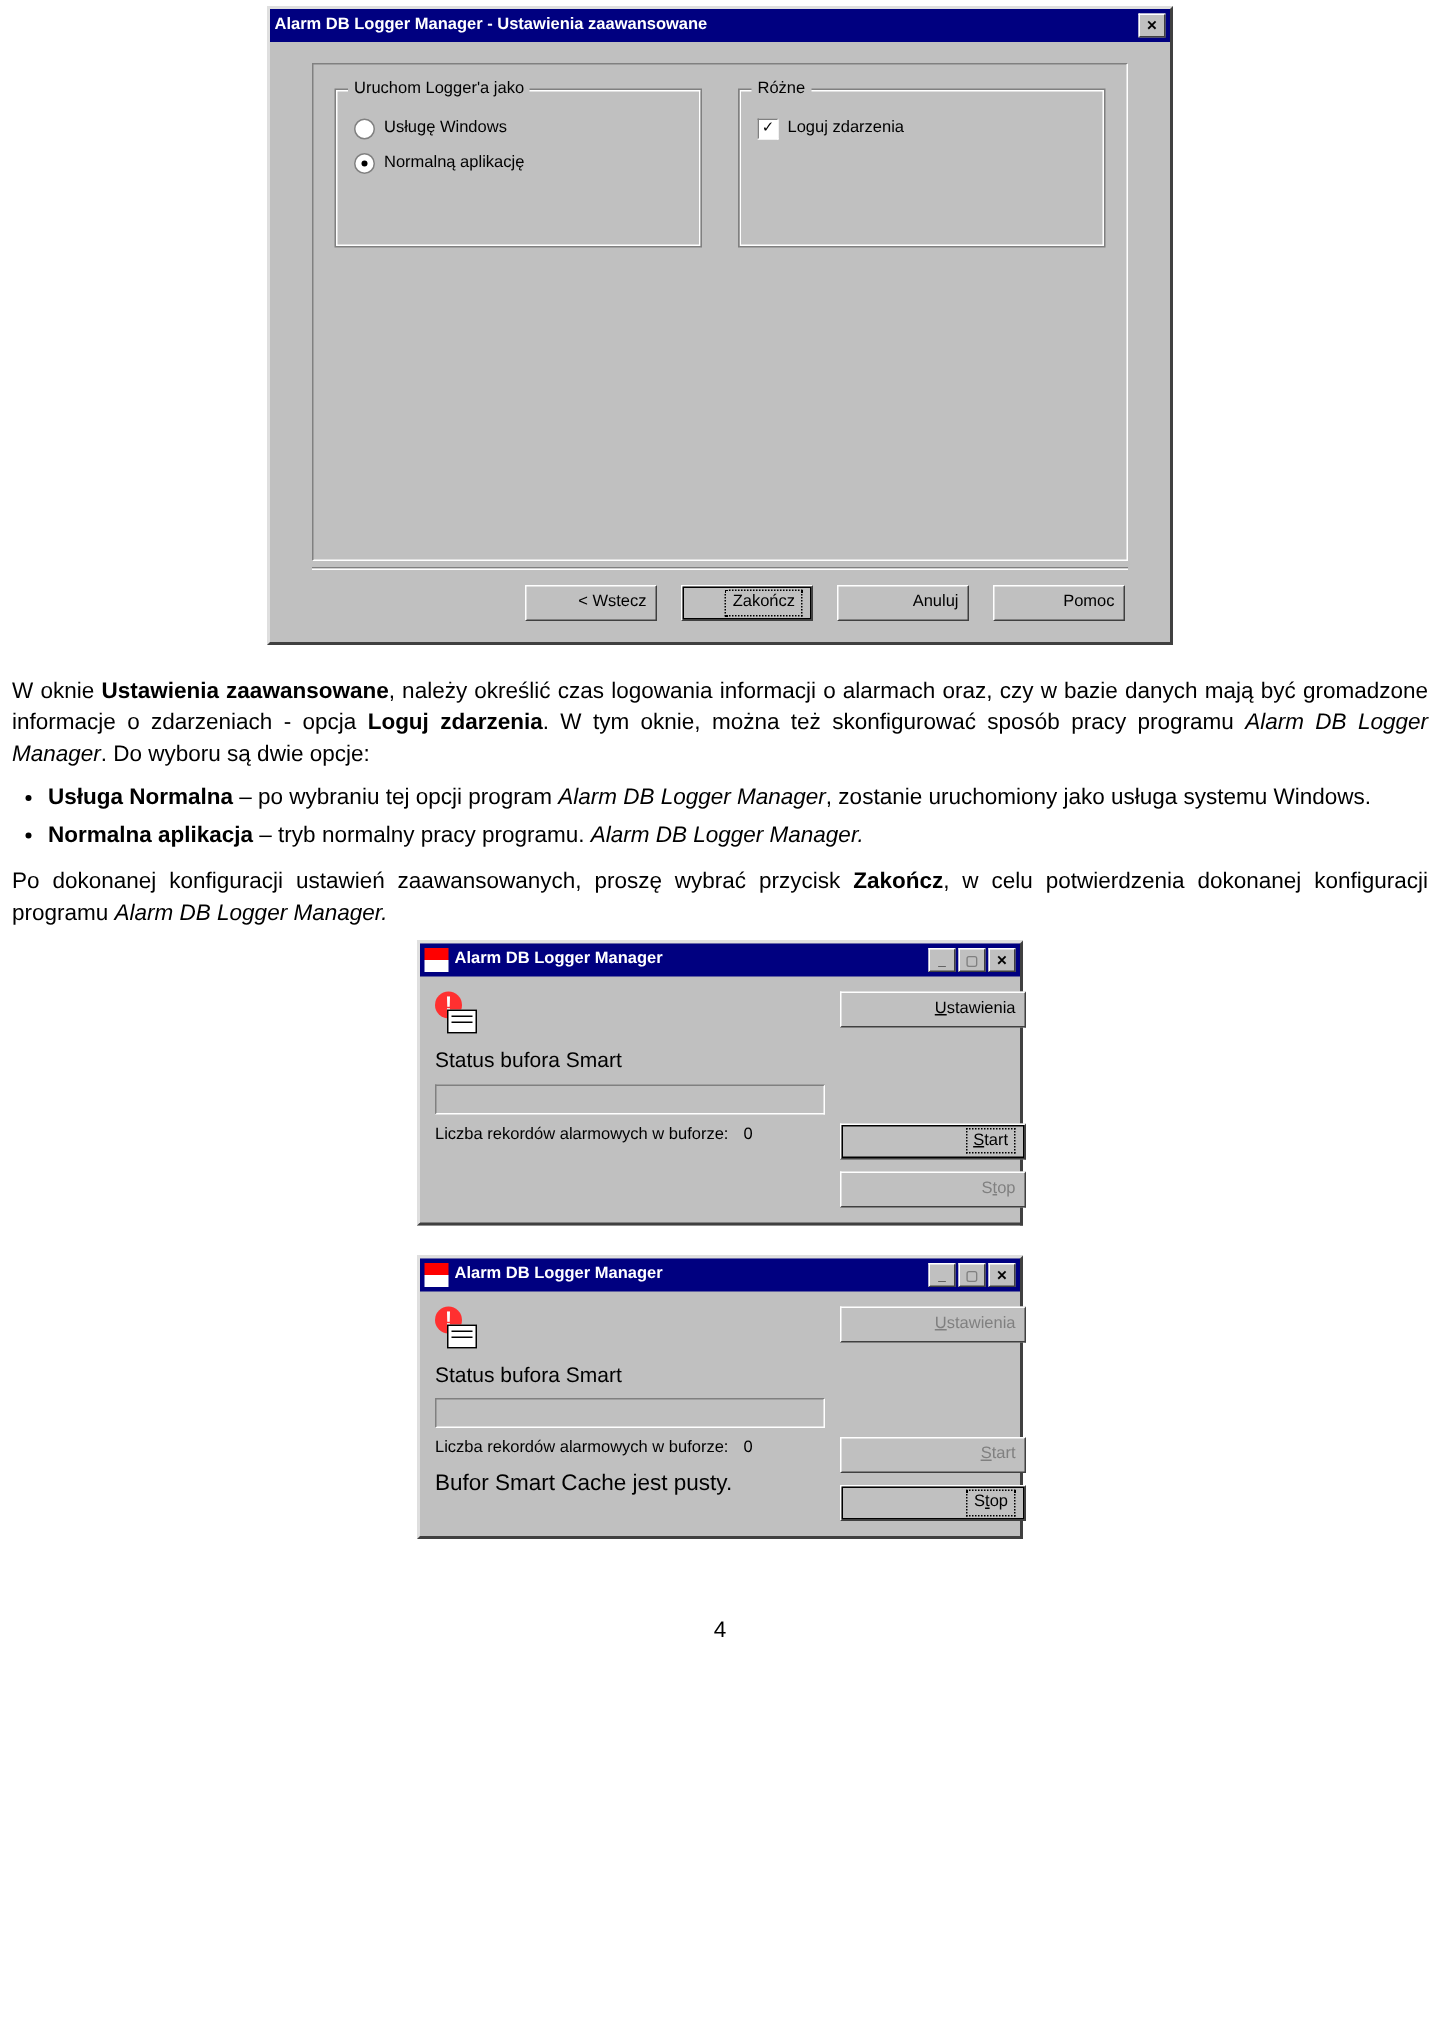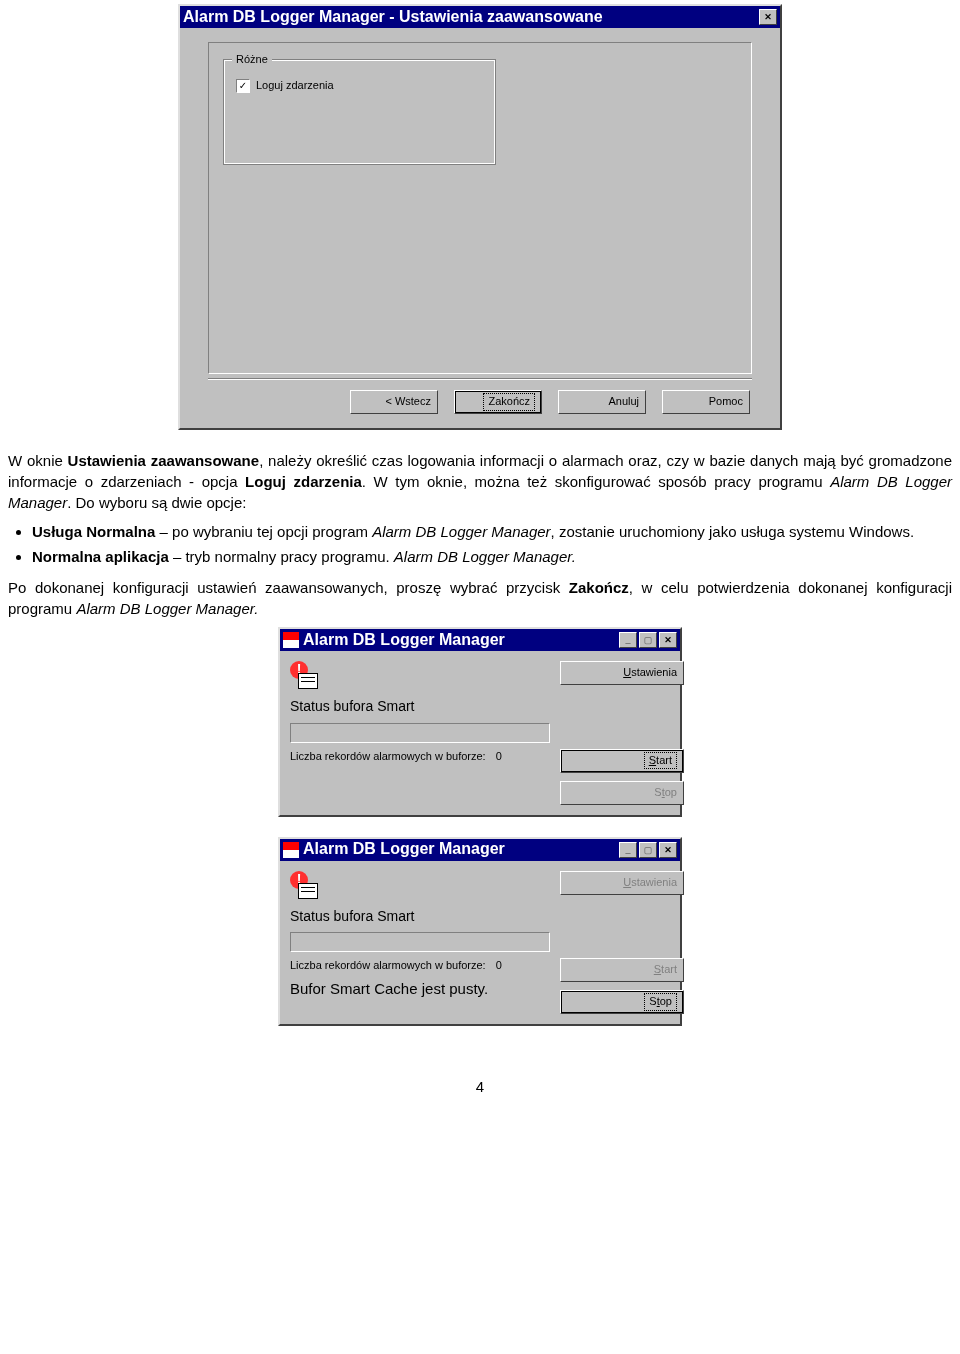--- a/index.html
+++ b/index.html
@@ -39,21 +39,21 @@
     justify-content: space-between;
     padding: 2px 3px;
     height: 18px;
   }
   .titlebar-left { display: flex; align-items: center; gap: 4px; }
   .title-icon-img {
     width: 16px; height: 16px;
     background: linear-gradient(#ff0000 0 50%, #ffffff 50% 100%);
     display: inline-block;
   }
-  .title-text { font-size: 16px; }
+  .title-text { font-size: 11px; }
   .winbtn-group { display: flex; gap: 2px; }
   .winbtn {
     width: 16px; height: 14px;
     background: #c0c0c0;
     border: 1px solid;
     border-color: #fff #404040 #404040 #fff;
     font-size: 9px; line-height: 10px;
     display: flex; align-items: center; justify-content: center;
     font-weight: bold; color: #000;
     cursor: default;
@@ -218,20 +218,31 @@
       <span class="title-text">Alarm DB Logger Manager - Ustawienia zaawansowane</span>
     </div>
     <div class="winbtn-group">
       <div class="winbtn">✕</div>
     </div>
   </div>
   <div class="dlg1-body">
     <div class="inner-panel">
       <div class="dlg1-row1">
 
+        <div class="groupbox grp-run">
+          <span class="group-legend">Uruchom Logger'a jako</span>
+          <div class="radio-line">
+            <span class="radio-dot"></span>
+            <span>Usługę Windows</span>
+          </div>
+          <div class="radio-line">
+            <span class="radio-dot checked"></span>
+            <span>Normalną aplikację</span>
+          </div>
+        </div>
 
         <div class="groupbox grp-misc">
           <span class="group-legend">Różne</span>
           <div class="check-line">
             <span class="checkbox-box">✓</span>
             <span>Loguj zdarzenia</span>
           </div>
         </div>
       </div>
 

